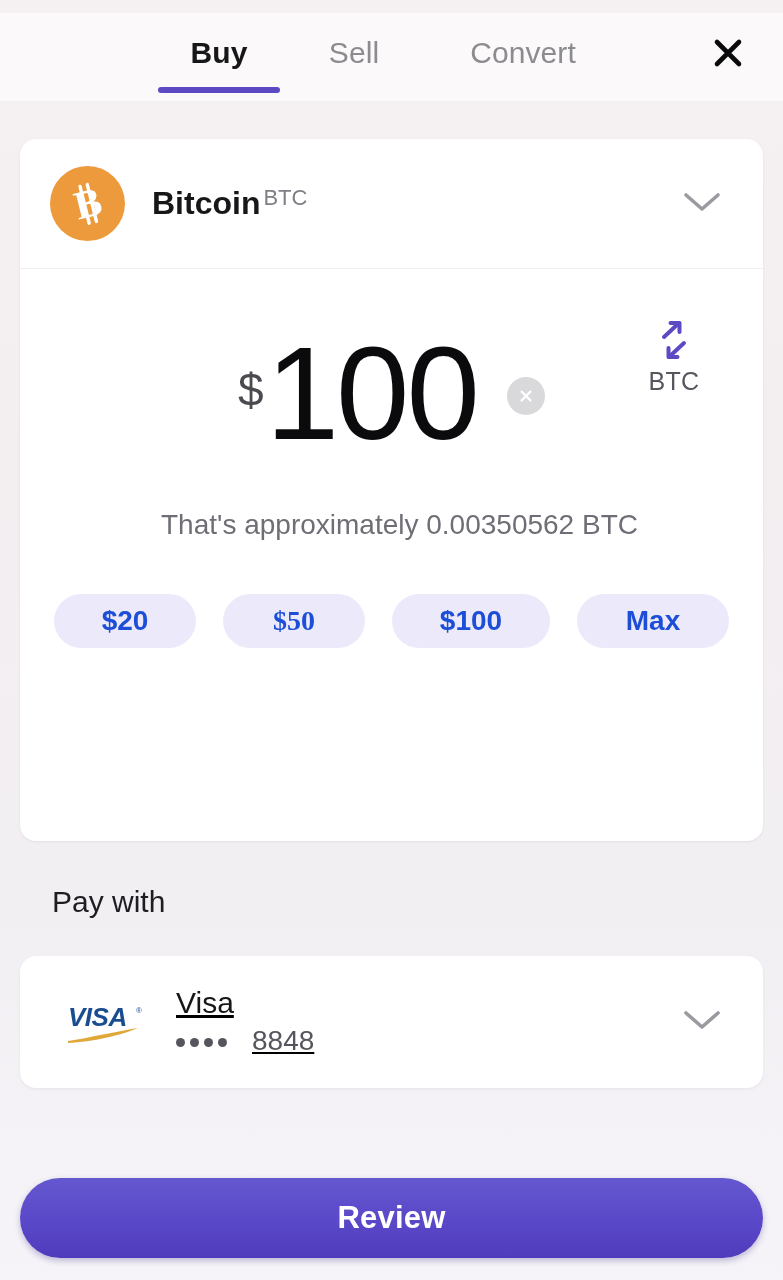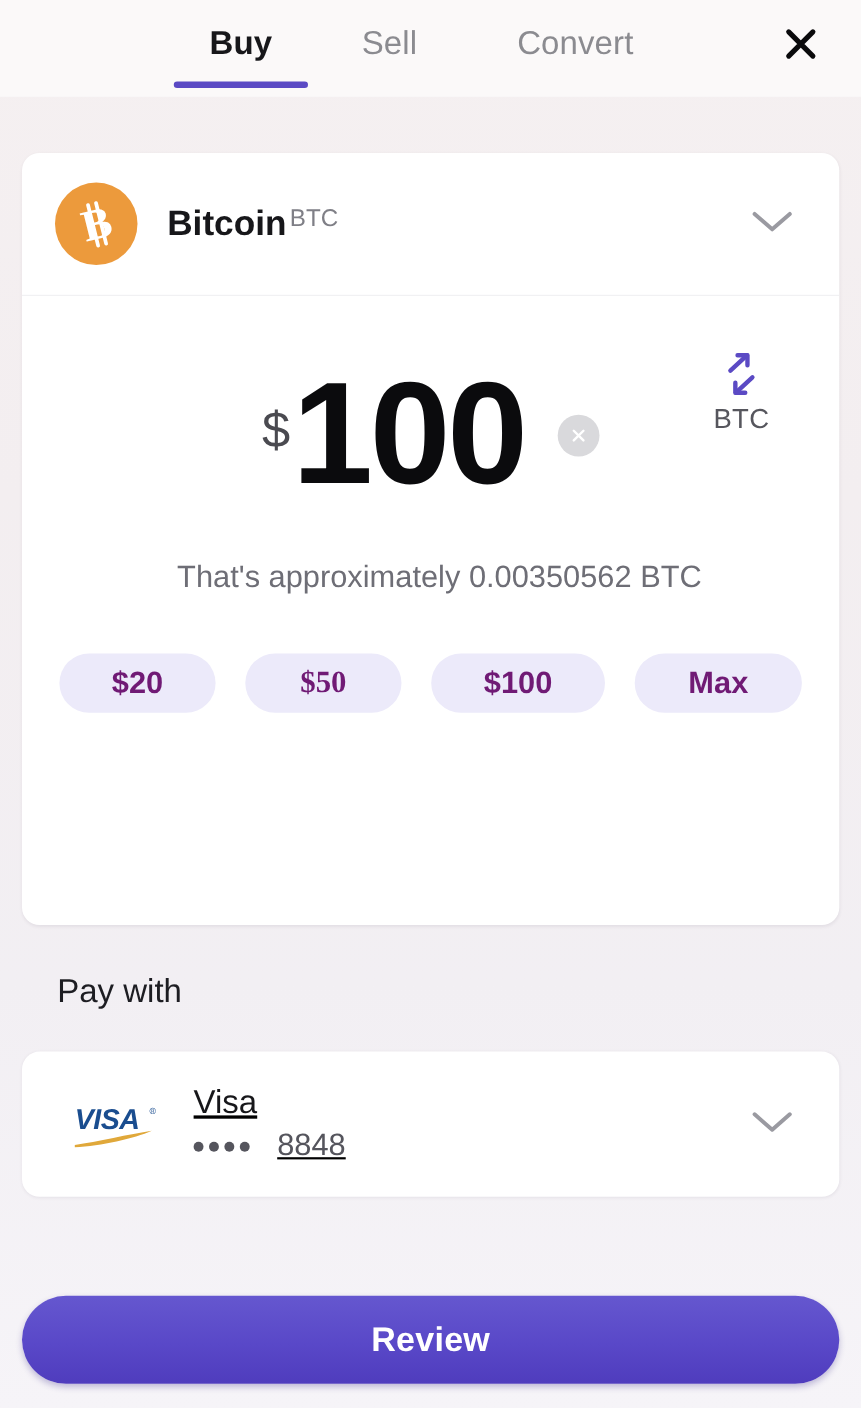--- a/index.html
+++ b/index.html
@@ -10,21 +10,21 @@
     overflow:hidden;
   }
   #app {
     position:relative;
     width:783px; height:1280px;
     background:linear-gradient(180deg,#f5f0f1 0%,#f3eef0 35%,#f2eff3 70%,#f6f4f8 100%);
   }
 
   
   .tabbar {
-    position:absolute; top:0; left:0;
+    position:absolute; top:13px; left:0;
     width:783px; height:88px;
     background:#fbf9f9;
     display:flex; align-items:flex-start;
   }
   .tabs {
     display:flex; align-items:center;
     height:80px; padding-left:158px; gap:0;
   }
   .tab {
     position:relative;
@@ -91,21 +91,21 @@
     position:absolute; top:0; left:0; right:0;
     height:250px;
     display:flex; align-items:center; justify-content:center;
   }
   .amount-inner { display:flex; align-items:center; }
   .currency-sign {
     font-size:46px; color:#4a4a50; font-weight:400;
     align-self:center; margin-top:-8px; margin-right:2px;
   }
   .amount-value {
-    font-size:132px; font-weight:700; color:#0b0b0d;
+    font-size:132px; font-weight:400; color:#0b0b0d;
     letter-spacing:-3px; line-height:1;
   }
   .clear-btn {
     width:38px; height:38px; border-radius:50%;
     background:#d9d9dc;
     display:flex; align-items:center; justify-content:center;
     margin-left:30px; align-self:center; margin-top:4px;
     cursor:pointer; flex:none;
   }
   .swap-btn {
@@ -126,21 +126,21 @@
   .quick-row {
     position:absolute; top:325px; left:0;
     width:743px;
     display:flex; justify-content:center; gap:27px;
     padding:0 30px;
   }
   .quick {
     height:54px; border-radius:33px;
     background:#eceafa;
     display:flex; align-items:center; justify-content:center;
-    font-size:28px; font-weight:700; color:#701a75;
+    font-size:28px; font-weight:700; color:#1d4ed8;
     cursor:pointer; border:none;
     font-family:"Liberation Sans", sans-serif;
   }
   .quick.q0 { width:142px; }
   .quick.q1 { width:142px;font-family:Liberation Serif, serif; }
   .quick.q2 { width:158px; }
   .quick.q3 { width:152px; }
 
   
   .paywith-label {

